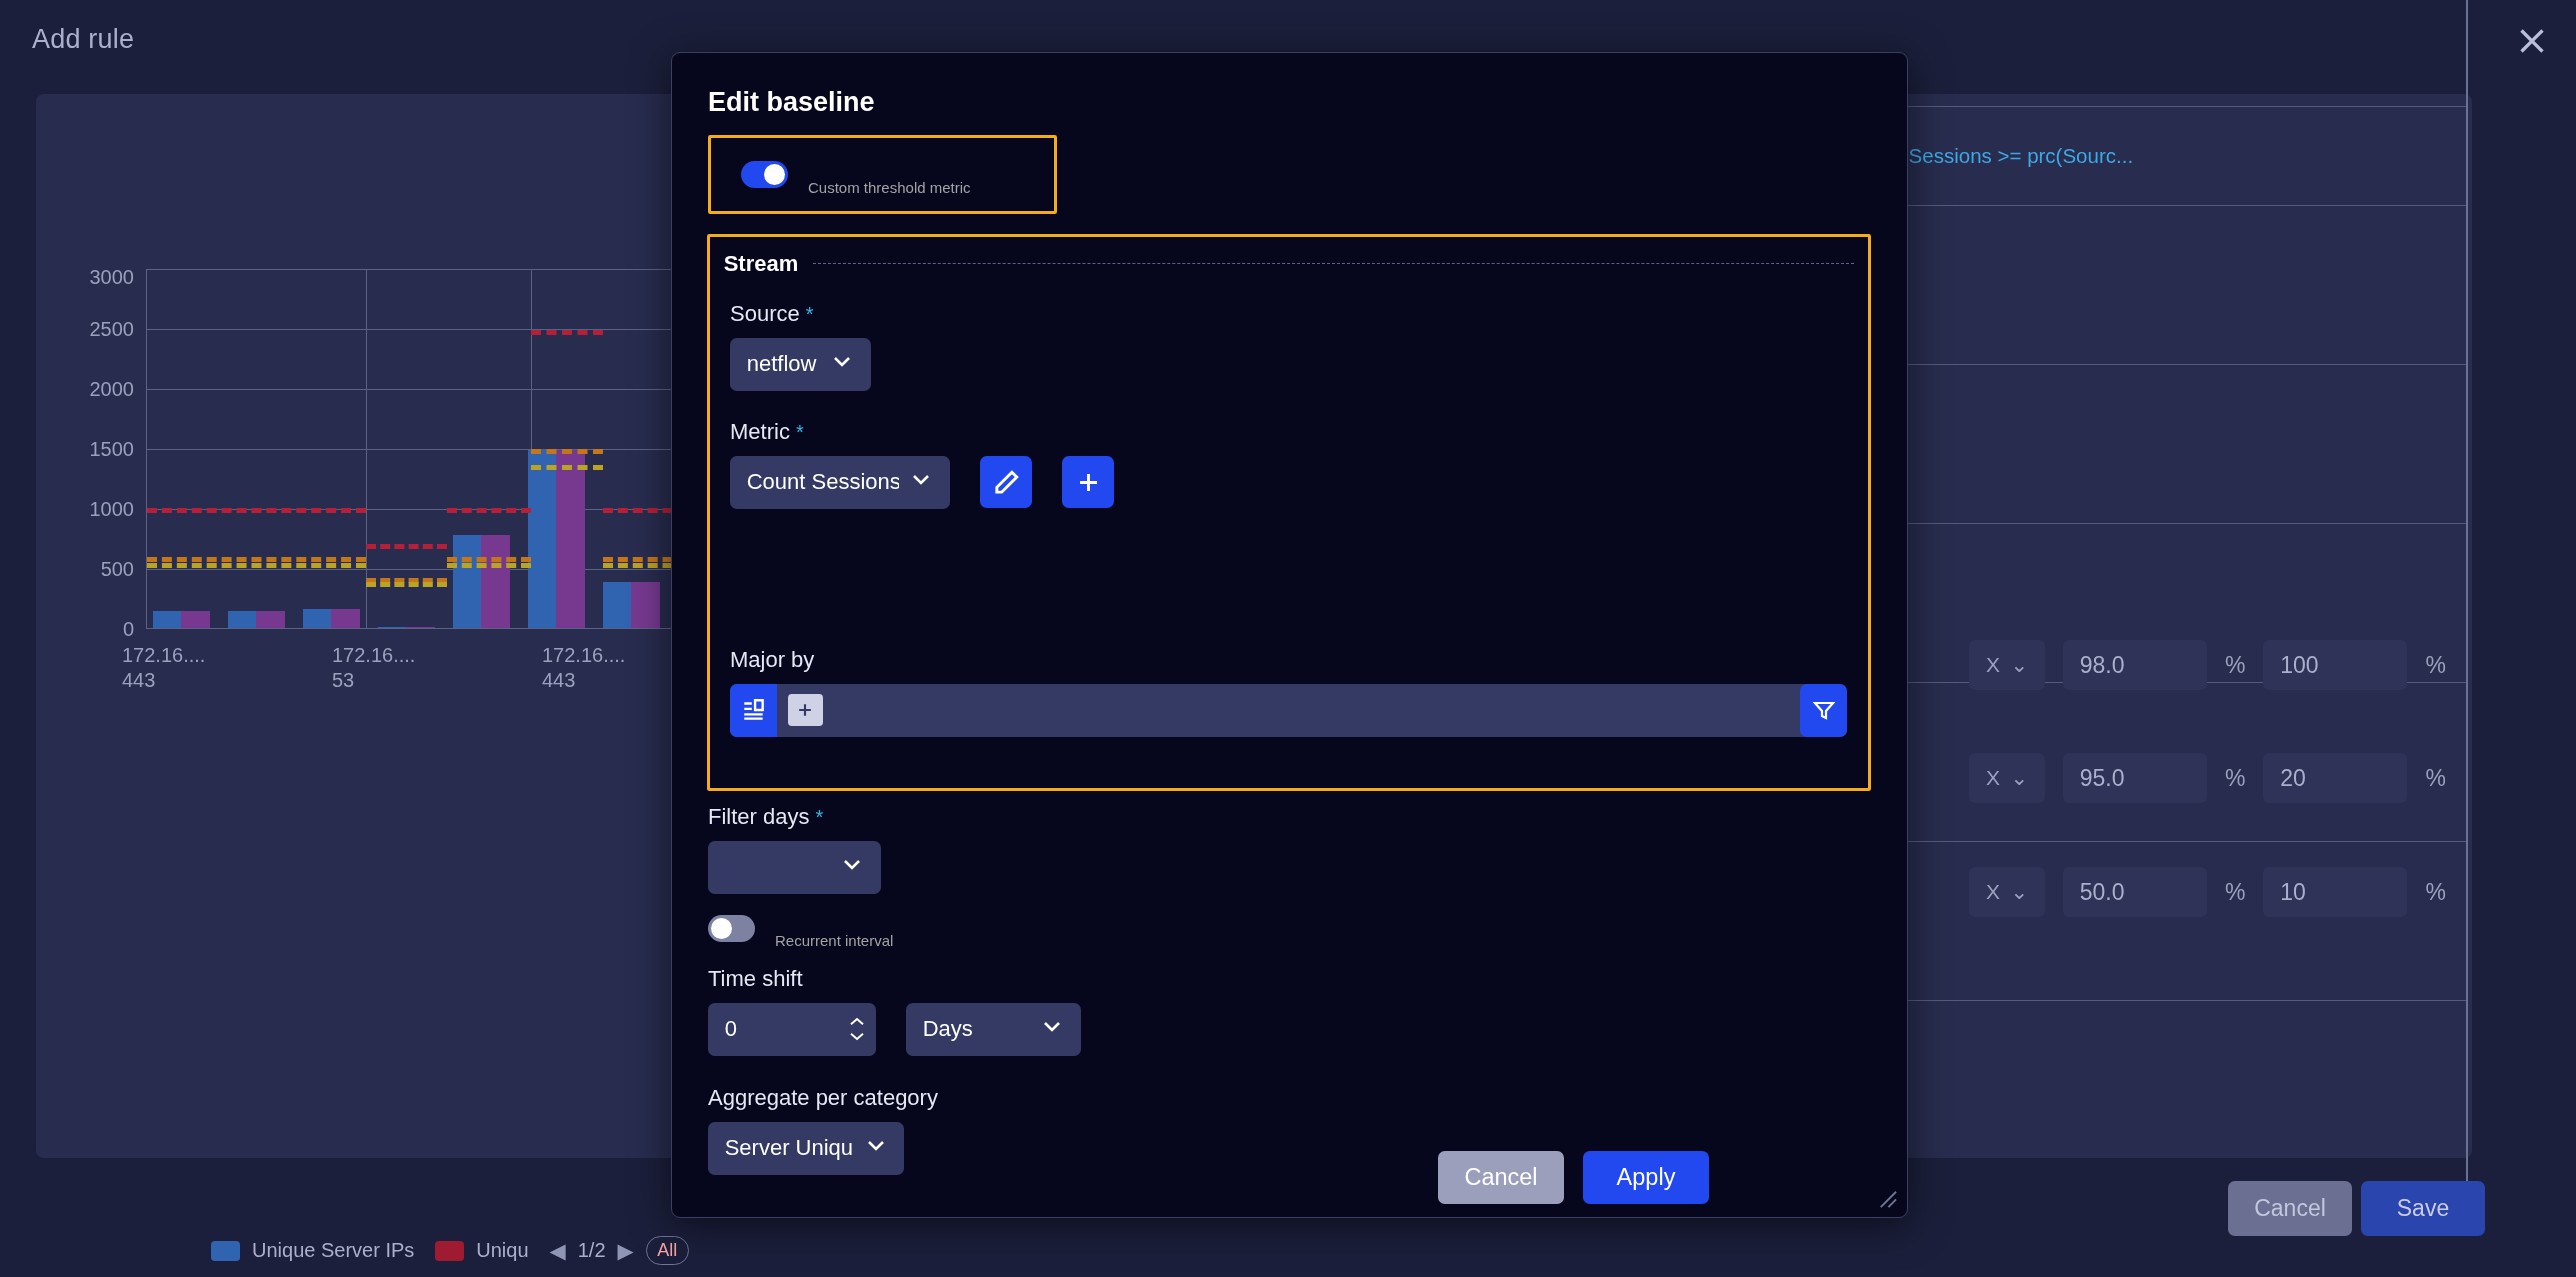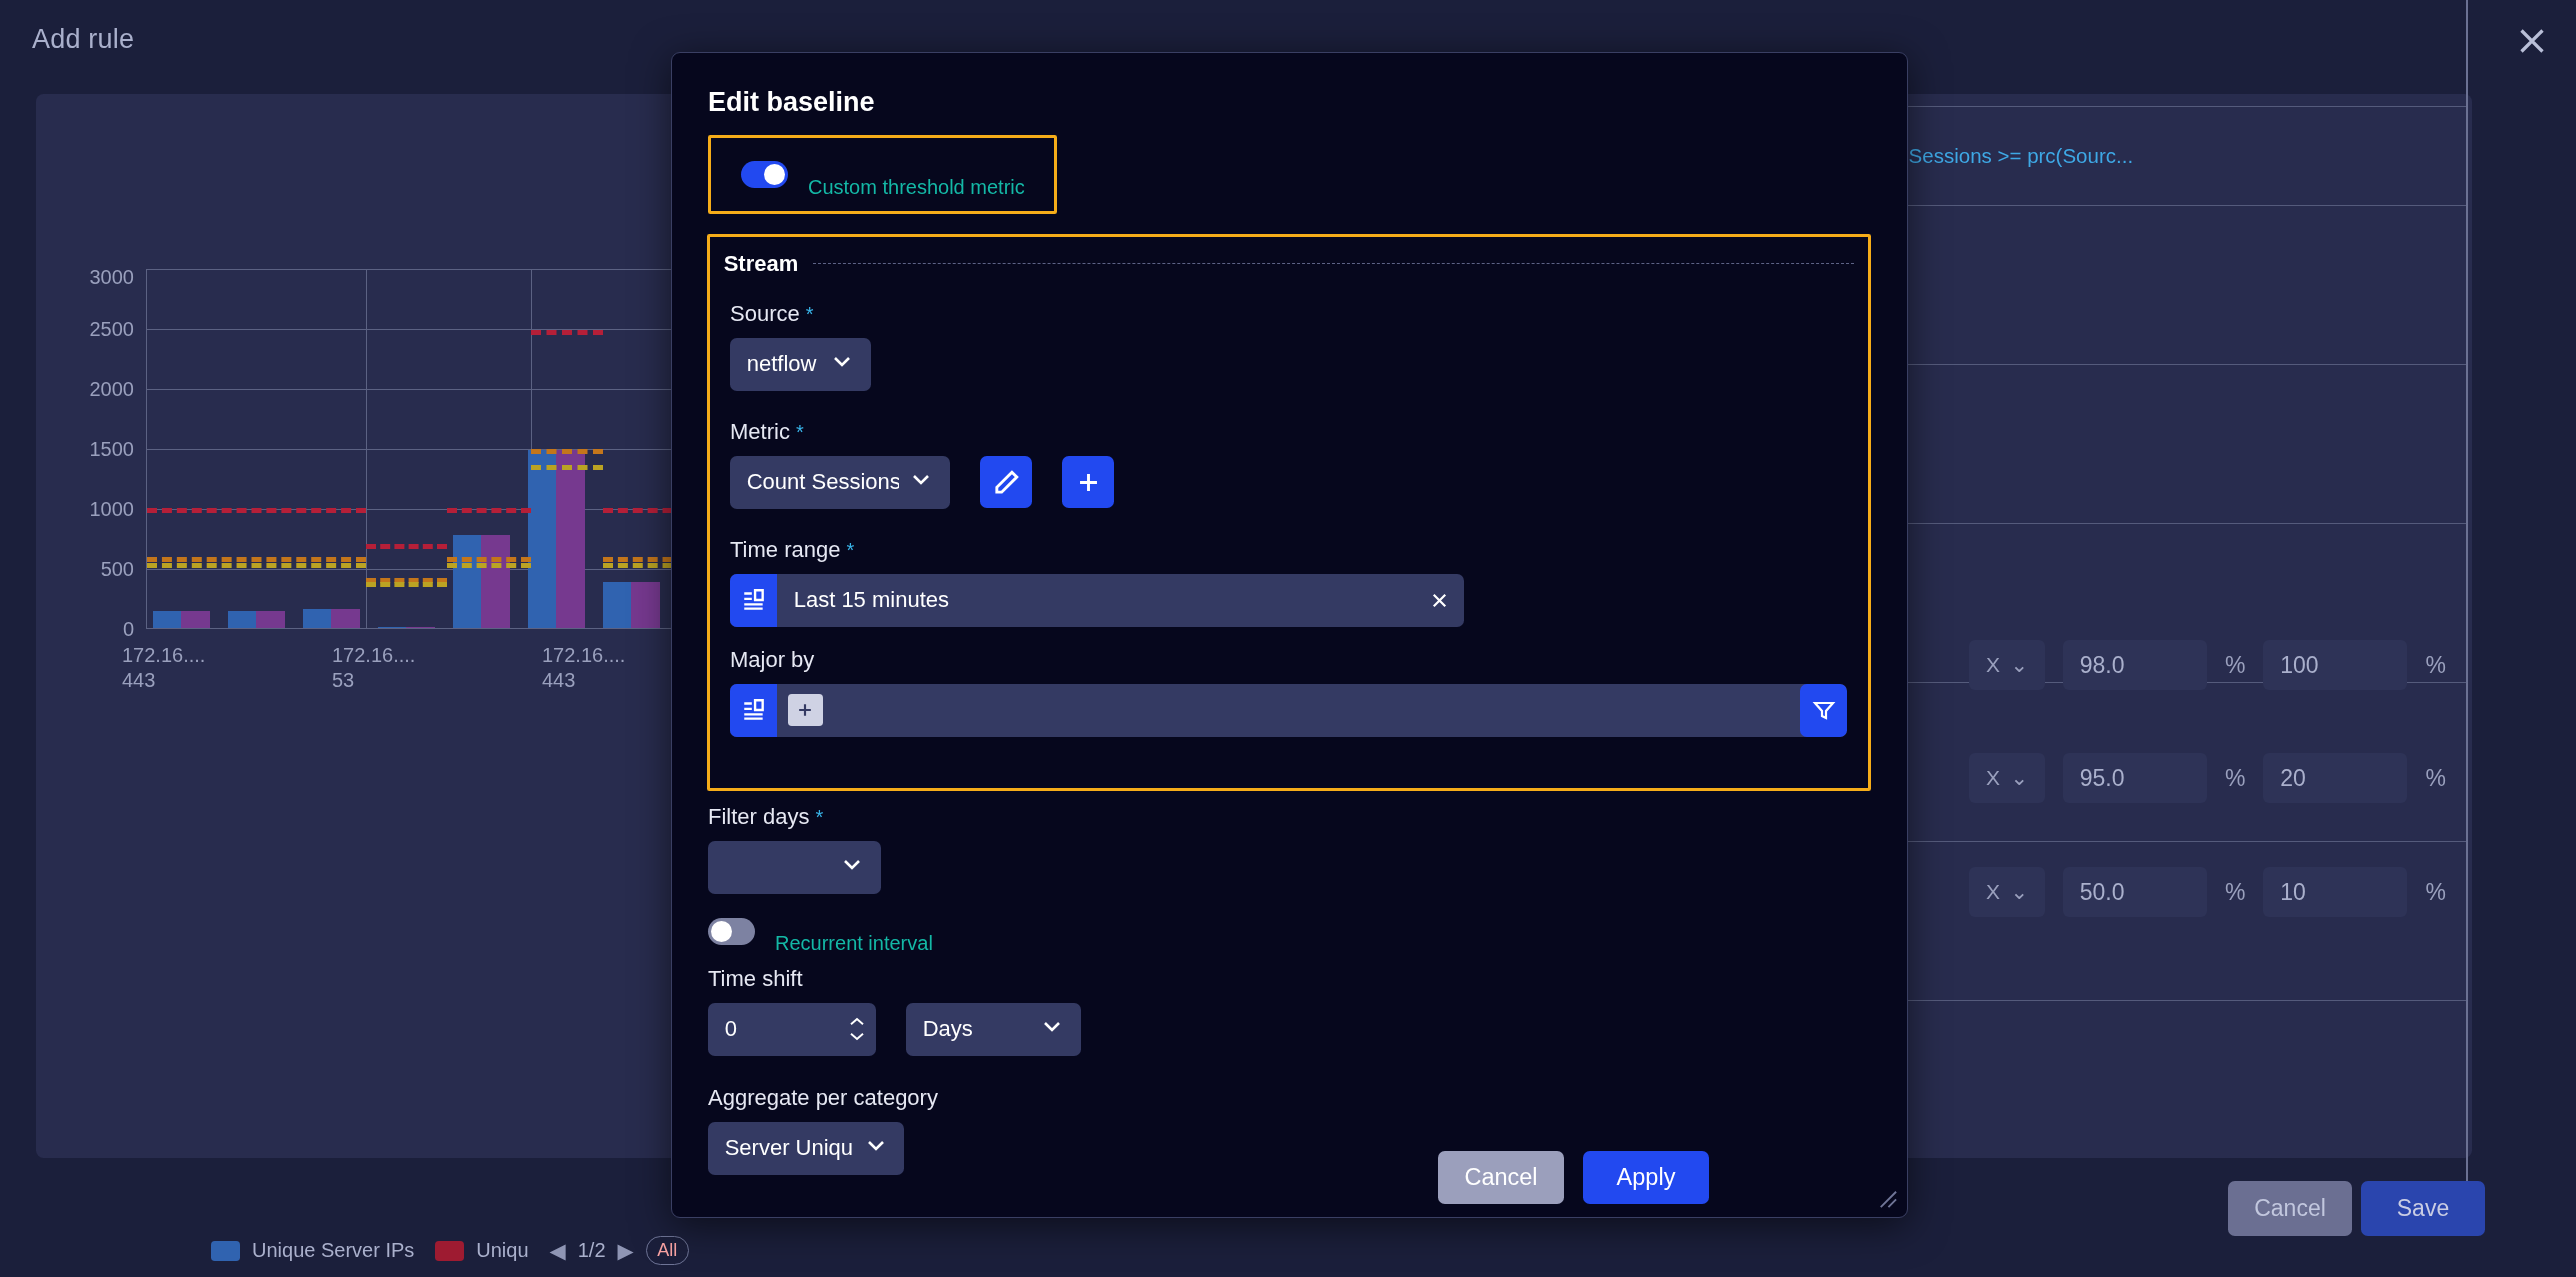--- a/index.html
+++ b/index.html
@@ -121,21 +121,21 @@
     width: 349px; height: 79px;
     border: 3px solid #f5ac19; border-radius: 2.3px;
     display: flex; align-items: center; padding-left: 30px; gap: 20px;
   }
   .switch { width: 47px; height: 27px; border-radius: 13.7px; position: relative; cursor: pointer; flex: none; }
   .switch.on  { background: #2249f0; }
   .switch.off { background: #7d82a2; }
   .knob { position: absolute; top: 3px; width: 21px; height: 21px; border-radius: 50%; background: #ffffff; }
   .switch.on  .knob { right: 3px; }
   .switch.off .knob { left: 3px; }
-  .sw-label { font-size: 20px; color: #14b8a6; margin-top: 25px; }
+  .sw-label { font-size: 15px; color: #a3a3a3; margin-top: 25px; }
 
   #stream-box {
     position: absolute; left: 35px; top: 181px;
     width: 1164px; height: 557px;
     border: 3px solid #f5ac19; border-radius: 2.3px;
   }
   #stream-legend {
     position: absolute; left: 13.7px; top: 13.7px; right: 13.7px;
     display: flex; align-items: center; gap: 15px;
   }
@@ -391,39 +391,20 @@
               </svg>
           </div>
           <div class="sq-btn">
             <svg viewBox="0 0 24 24">
                 <path d="M12 5 L12 19 M5 12 L19 12"></path>
               </svg>
           </div>
         </div>
       </div>
 
-      <div style="position:absolute; left:20px; top:300px; width:734px;">
-        <div class="fld-label">
-          <span>Time range</span>
-          <span class="req">*</span>
-        </div>
-        <div class="input-row" style="margin-top:10.6px;">
-          <div class="lead-icon">
-            <svg viewBox="0 0 24 24">
-                <path d="M13 3 H20 V12 H13 Z M3 6 H10 M3 11 H10 M3 16 H20 M3 20 H20"></path>
-              </svg>
-          </div>
-          <div class="txt">Last 15 minutes</div>
-          <div class="clear-x">
-            <svg viewBox="0 0 24 24">
-                <path d="M6 6 L18 18 M18 6 L6 18"></path>
-              </svg>
-          </div>
-        </div>
-      </div>
 
       <div style="position:absolute; left:20px; top:410px; width:1117px;">
         <div class="fld-label">Major by</div>
         <div class="input-row" style="margin-top:10.6px;">
           <div class="lead-icon">
             <svg viewBox="0 0 24 24">
                 <path d="M13 3 H20 V12 H13 Z M3 6 H10 M3 11 H10 M3 16 H20 M3 20 H20"></path>
               </svg>
           </div>
           <div class="chip-plus">

